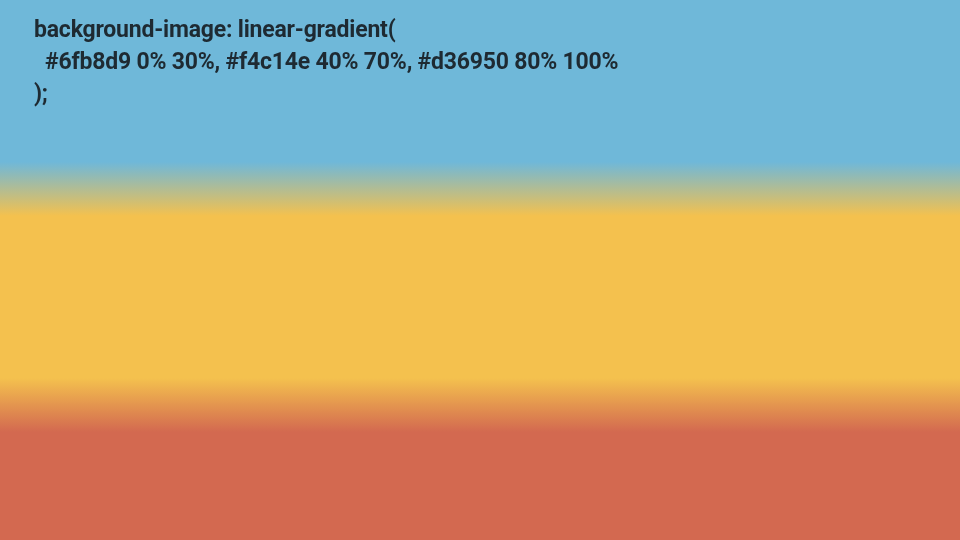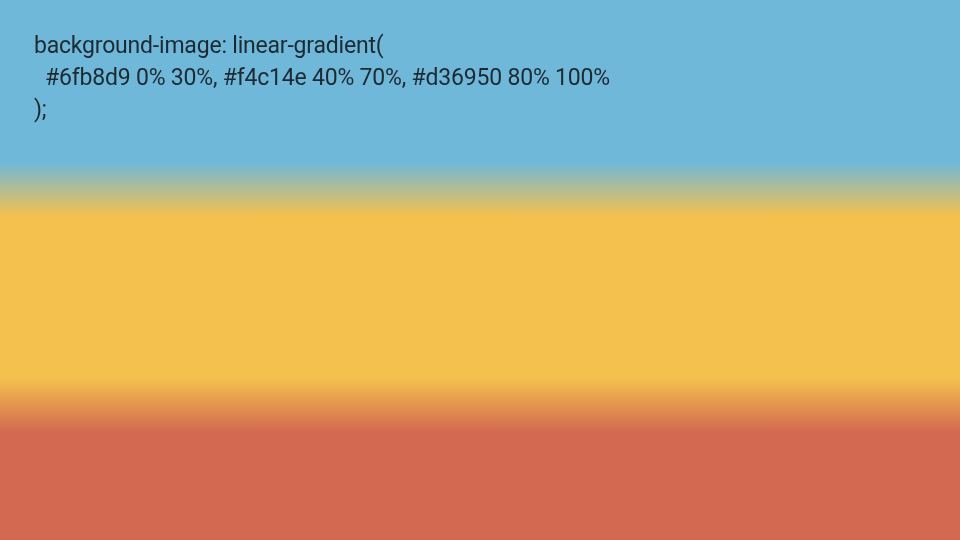--- a/index.html
+++ b/index.html
@@ -12,23 +12,23 @@
       height: 540px;
       overflow: hidden;
     }
     body {
       background-image: linear-gradient(
         #6fb8d9 0% 30%, #f4c14e 40% 70%, #d36950 80% 100%
       );
       font-family: -apple-system, BlinkMacSystemFont, "Segoe UI", Roboto, "Helvetica Neue", Arial, sans-serif;
     }
     .code-block {
-      padding: 30px 34px;
+      padding: 14px 34px;
       font-size: 23px;
-      font-weight: 400;
+      font-weight: 700;
       color: #1e2a32;
       line-height: 1.4;
       white-space: pre;
       font-family: -apple-system, BlinkMacSystemFont, "Segoe UI", Roboto, "Helvetica Neue", Arial, sans-serif;
       letter-spacing: -0.2px;
     }
   </style>
 </head>
 <body>
 

